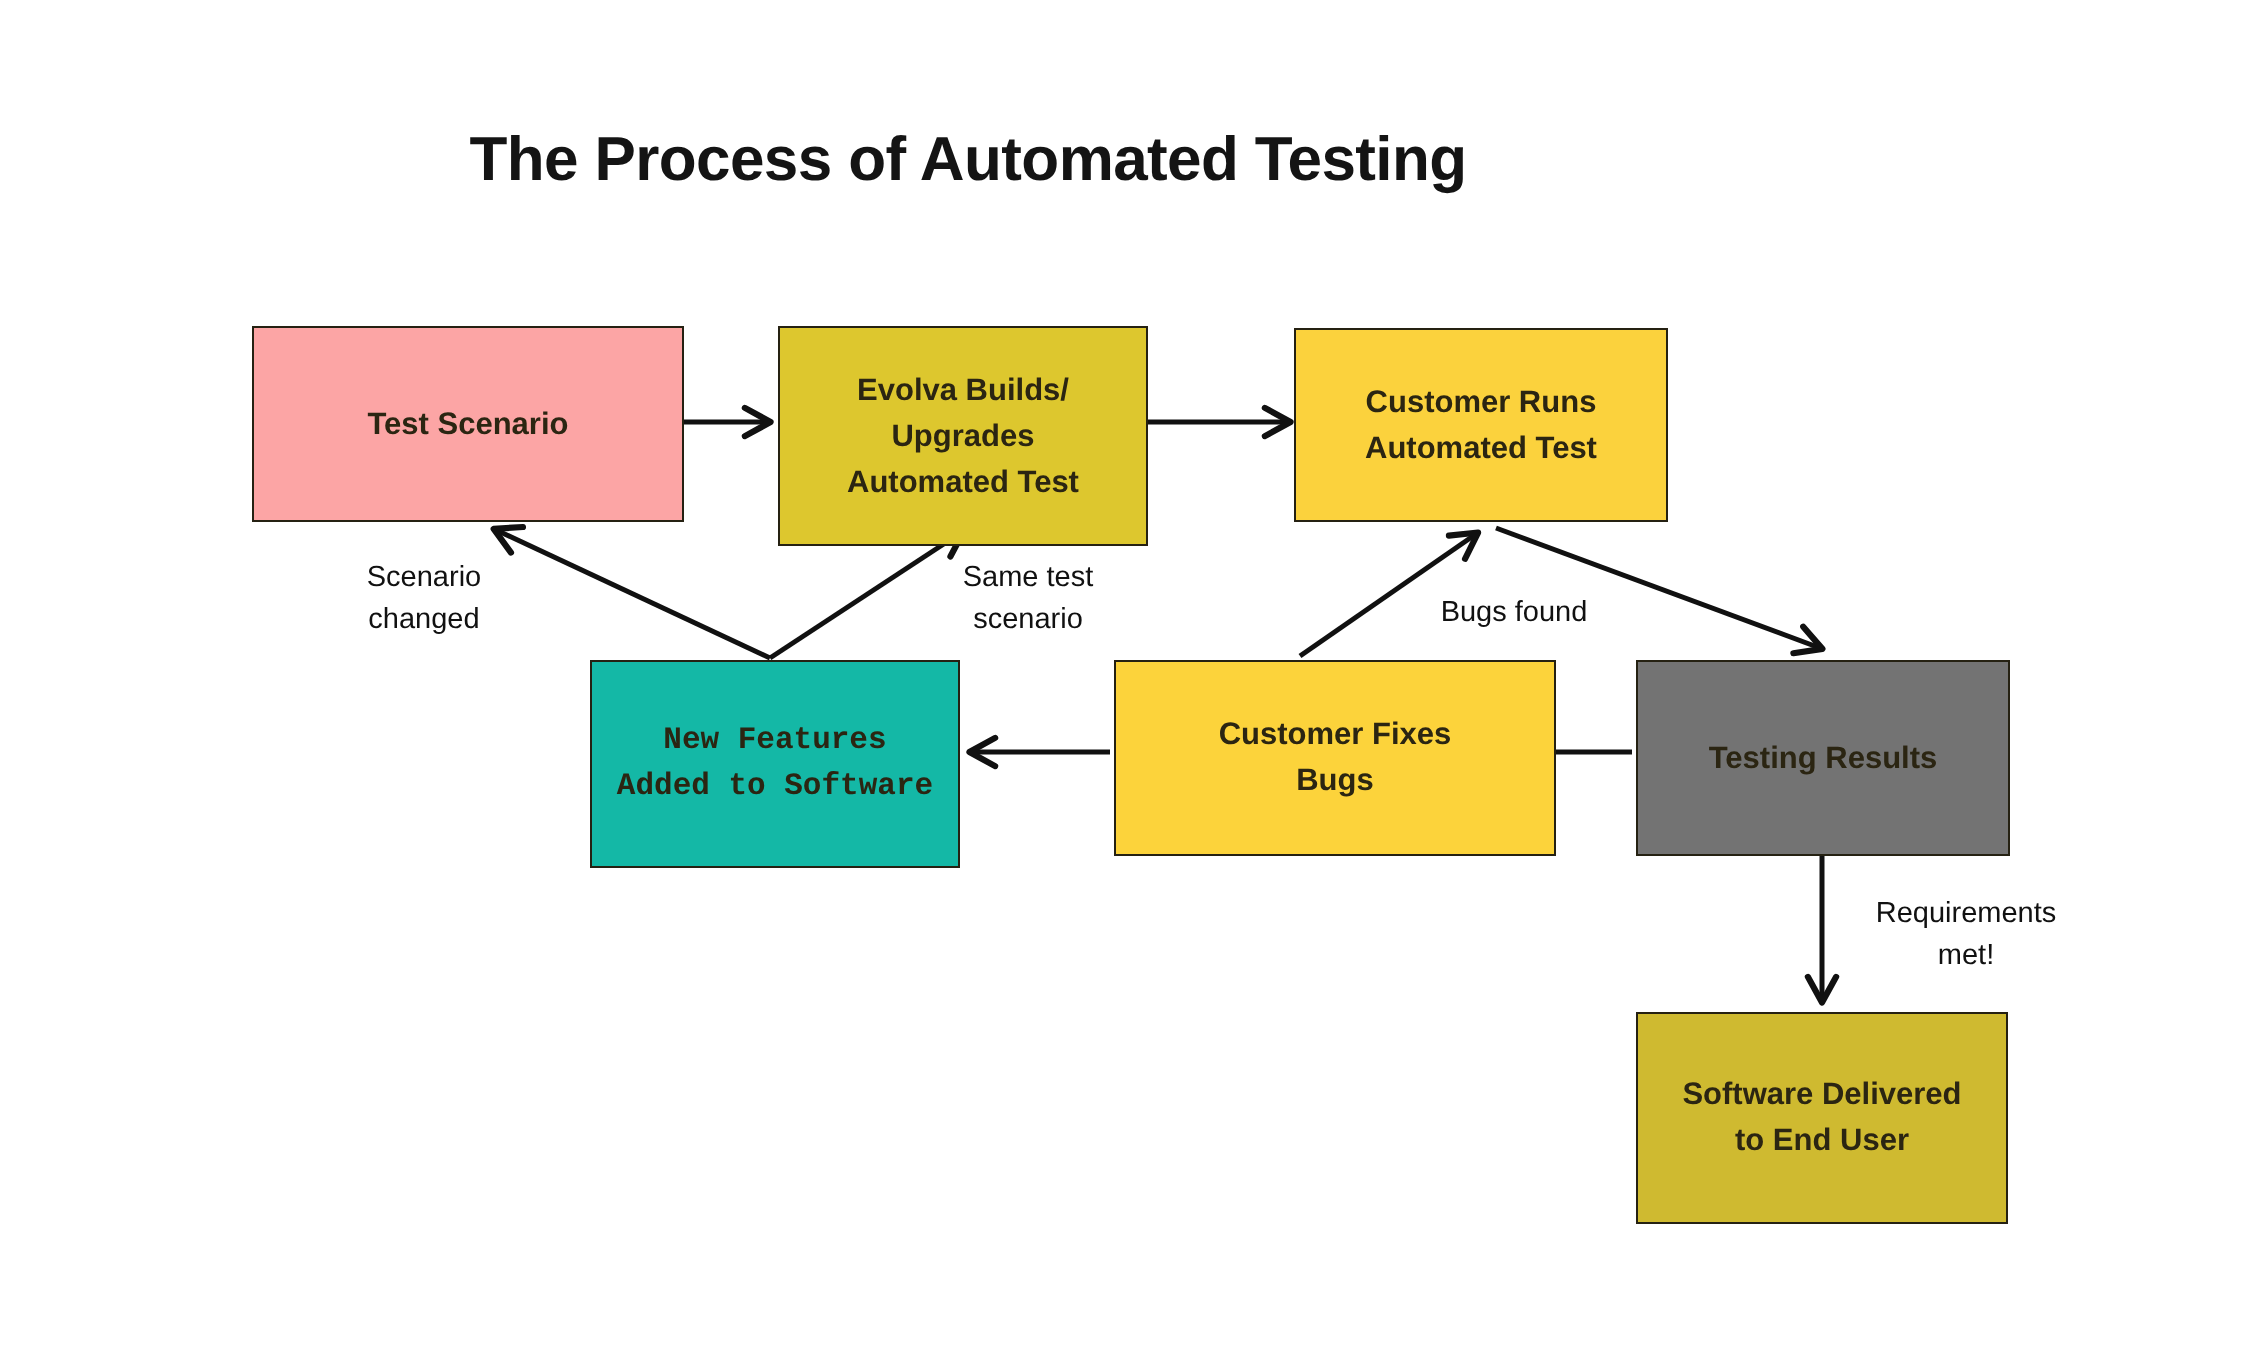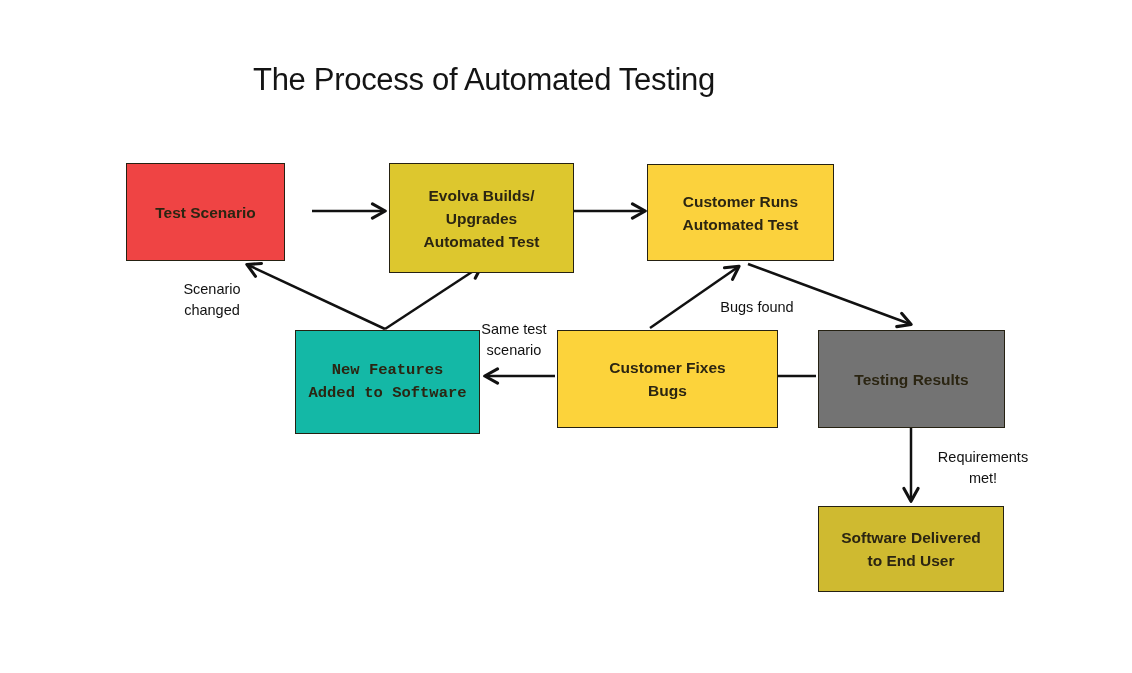--- a/index.html
+++ b/index.html
@@ -15,21 +15,21 @@
     background: #ffffff;
     overflow: hidden;
   }
   .title {
     position: absolute;
     left: 0;
     top: 62px;
     width: 968px;
     text-align: center;
     font-size: 31px;
-    font-weight: 400;
+    font-weight: 700;
     letter-spacing: -0.3px;
     color: #141414;
   }
   .edges-svg {
     position: absolute;
     left: 0;
     top: 0;
     width: 1132px;
     height: 673px;
     pointer-events: none;
@@ -80,41 +80,41 @@
         <line x1="650" y1="328" x2="738" y2="267" stroke="#111111" stroke-width="2.5" marker-end="url(#arrowhead)"></line>
         <line x1="816" y1="376" x2="748" y2="376" stroke="#111111" stroke-width="2.5" marker-end="url(#arrowhead)"></line>
         <line x1="555" y1="376" x2="486" y2="376" stroke="#111111" stroke-width="2.5" marker-end="url(#arrowhead)"></line>
         <line x1="385" y1="329" x2="248" y2="265" stroke="#111111" stroke-width="2.5" marker-end="url(#arrowhead)"></line>
         <line x1="385" y1="329" x2="481" y2="266" stroke="#111111" stroke-width="2.5" marker-end="url(#arrowhead)"></line>
         <line x1="911" y1="428" x2="911" y2="500" stroke="#111111" stroke-width="2.5" marker-end="url(#arrowhead)"></line>
       </g>
   </svg>
 
   <div id="nodes-layer">
-      <div class="node" style="left: 126px; top: 163px; width: 159px; height: 98px; background: #ef4444;">
+      <div class="node" style="left: 126px; top: 163px; width: 216px; height: 98px; background: #fca5a5;">
         <div class="node-label">Test Scenario</div>
       </div>
       <div class="node" style="left: 389px; top: 163px; width: 185px; height: 110px; background: rgb(221, 199, 46);">
         <div class="node-label">Evolva Builds/<br>Upgrades<br>Automated Test</div>
       </div>
       <div class="node" style="left: 647px; top: 164px; width: 187px; height: 97px; background: rgb(251, 210, 61);">
         <div class="node-label">Customer Runs<br>Automated Test</div>
       </div>
       <div class="node" style="left: 295px; top: 330px; width: 185px; height: 104px; background: #14b8a6; font-family: Liberation Mono, monospace;">
         <div class="node-label">New Features<br>Added to Software</div>
       </div>
       <div class="node" style="left: 557px; top: 330px; width: 221px; height: 98px; background: rgb(252, 211, 59);">
         <div class="node-label">Customer Fixes<br>Bugs</div>
       </div>
       <div class="node" style="left: 818px; top: 330px; width: 187px; height: 98px; background: #737373;">
         <div class="node-label">Testing Results</div>
       </div>
-      <div class="node" style="left: 818px; top: 506px; width: 186px; height: 86px; background: rgb(207, 186, 48);">
+      <div class="node" style="left: 818px; top: 506px; width: 186px; height: 106px; background: rgb(207, 186, 48);">
         <div class="node-label">Software Delivered<br>to End User</div>
       </div>
     </div>
   <div id="labels-layer">
       <div class="edge-label" style="left: 212px; top: 300px;">Scenario<br>changed</div>
-      <div class="edge-label" style="left: 514px; top: 300px; margin-top: 40px;">Same test<br>scenario</div>
+      <div class="edge-label" style="left: 514px; top: 300px;">Same test<br>scenario</div>
       <div class="edge-label" style="left: 757px; top: 307px;">Bugs found</div>
       <div class="edge-label" style="left: 983px; top: 468px;">Requirements<br>met!</div>
     </div>
 </div>
 
 </body></html>

